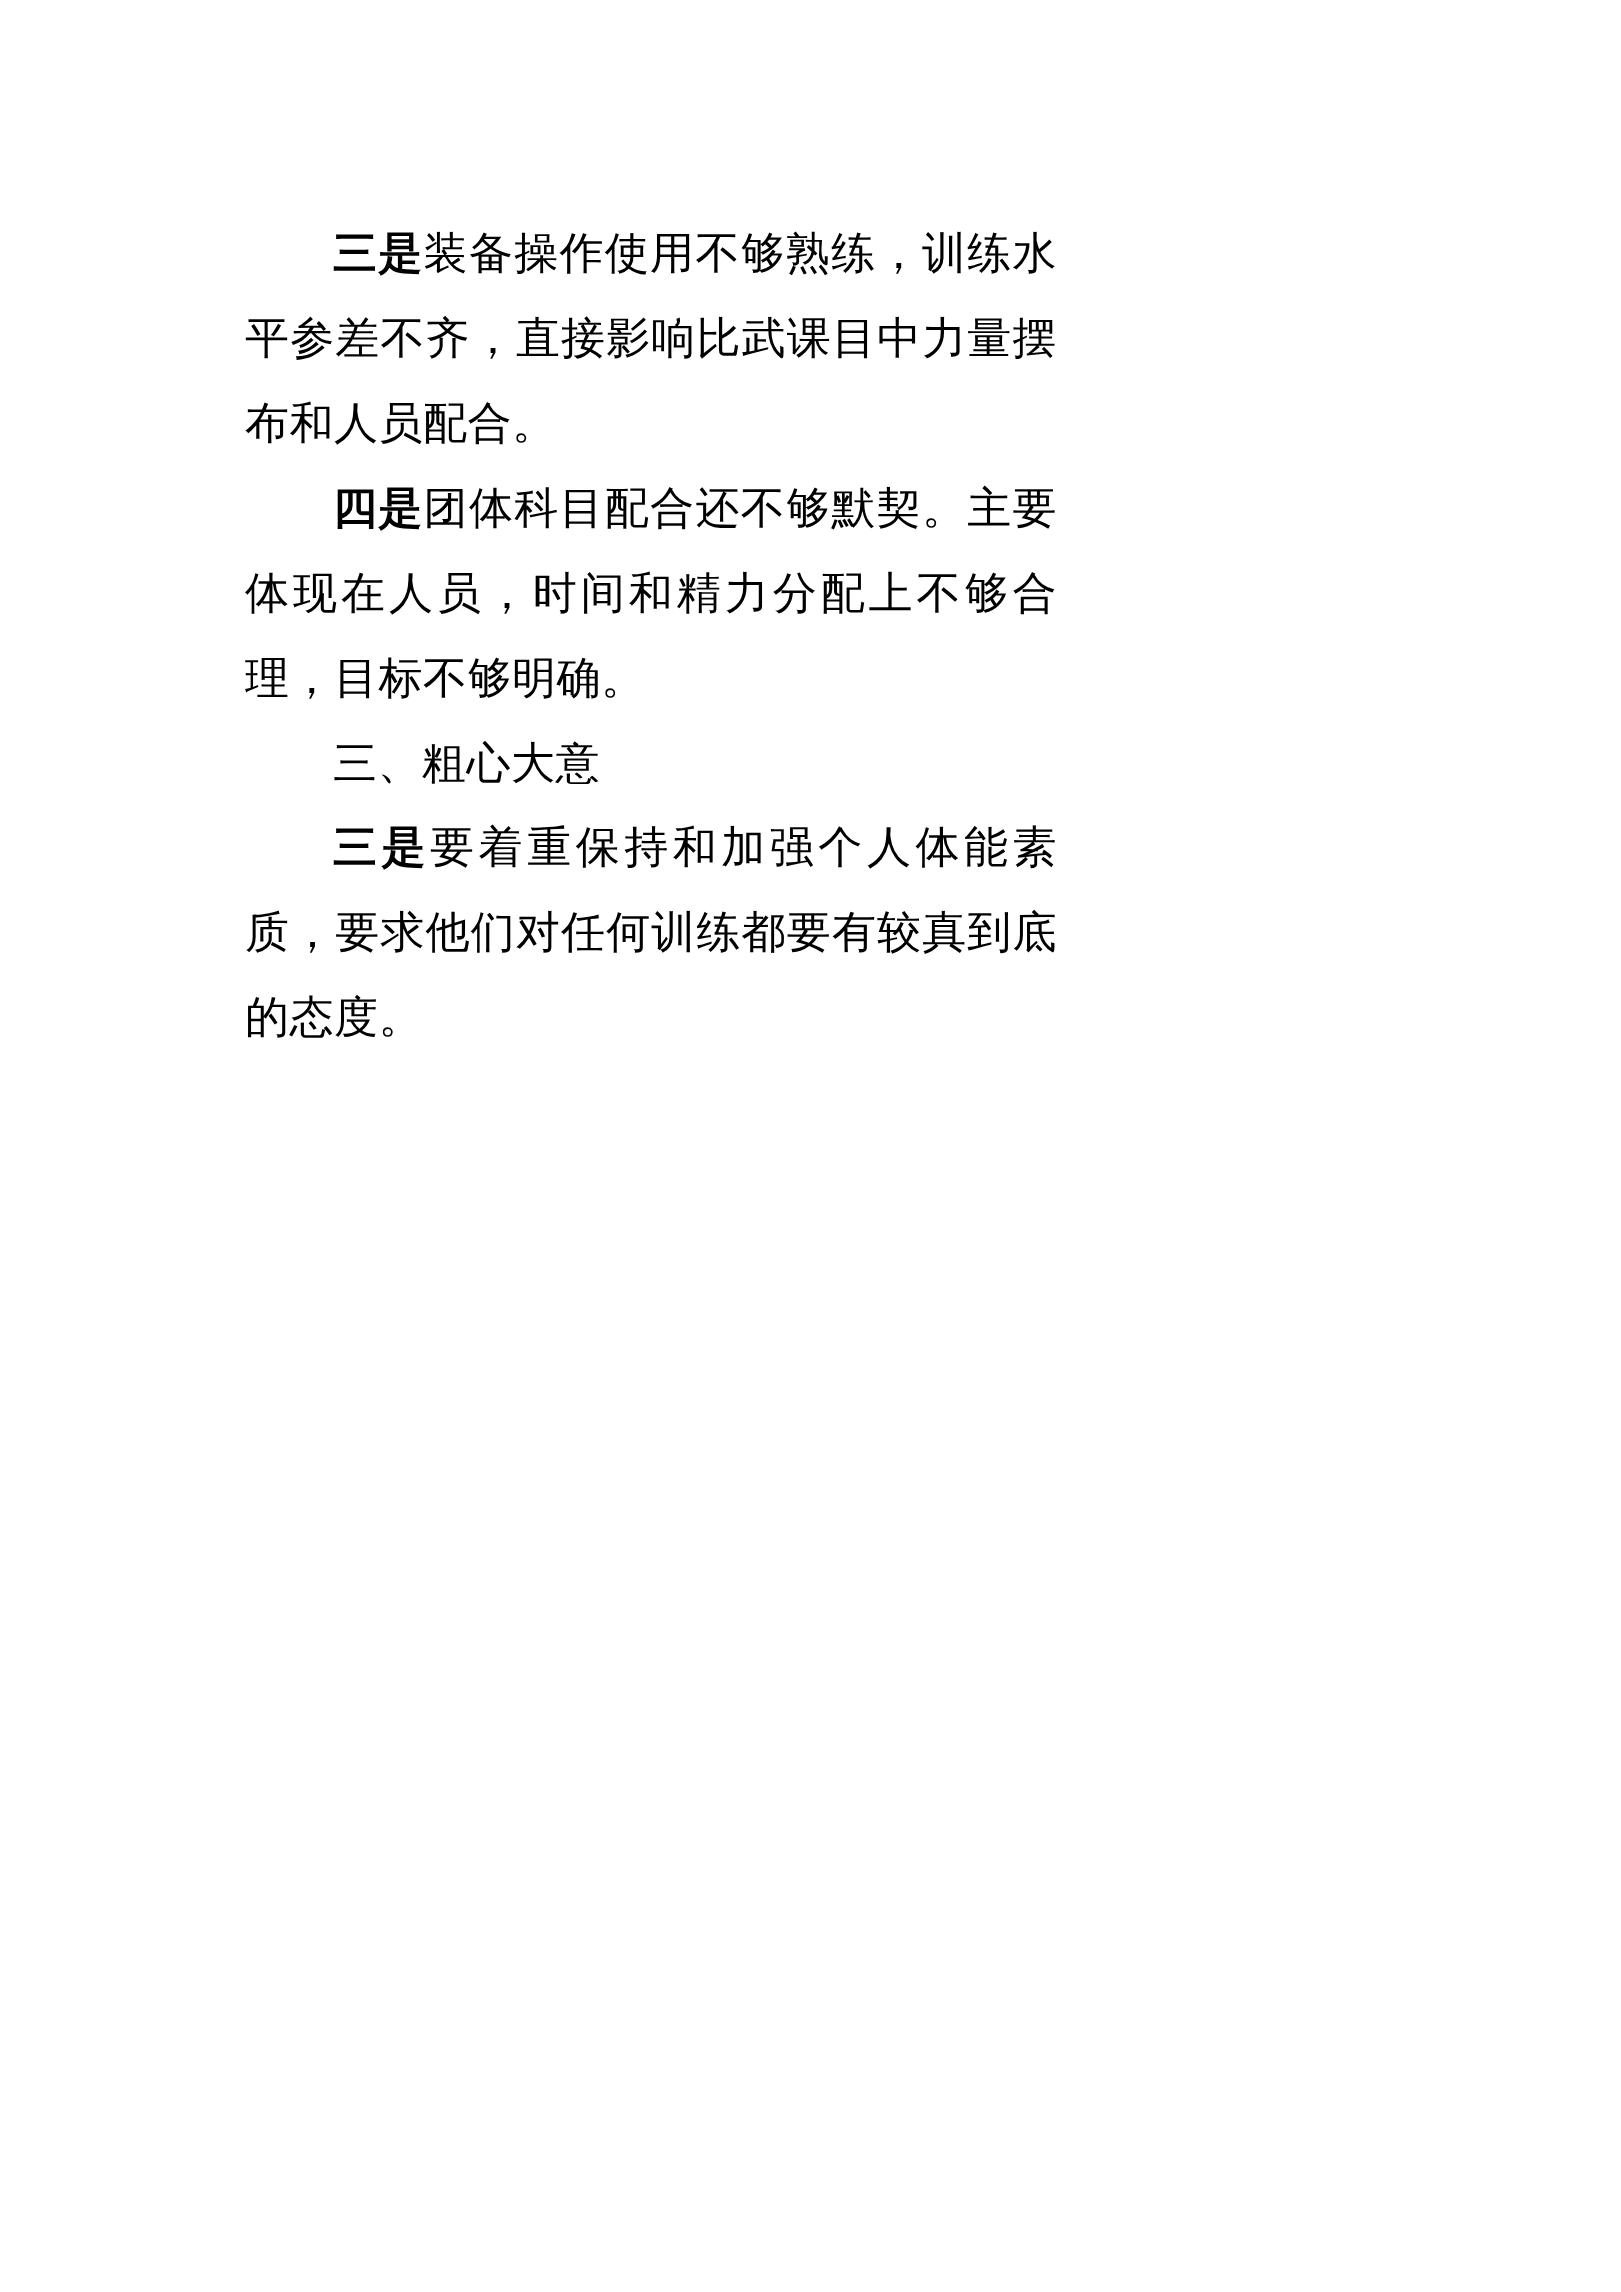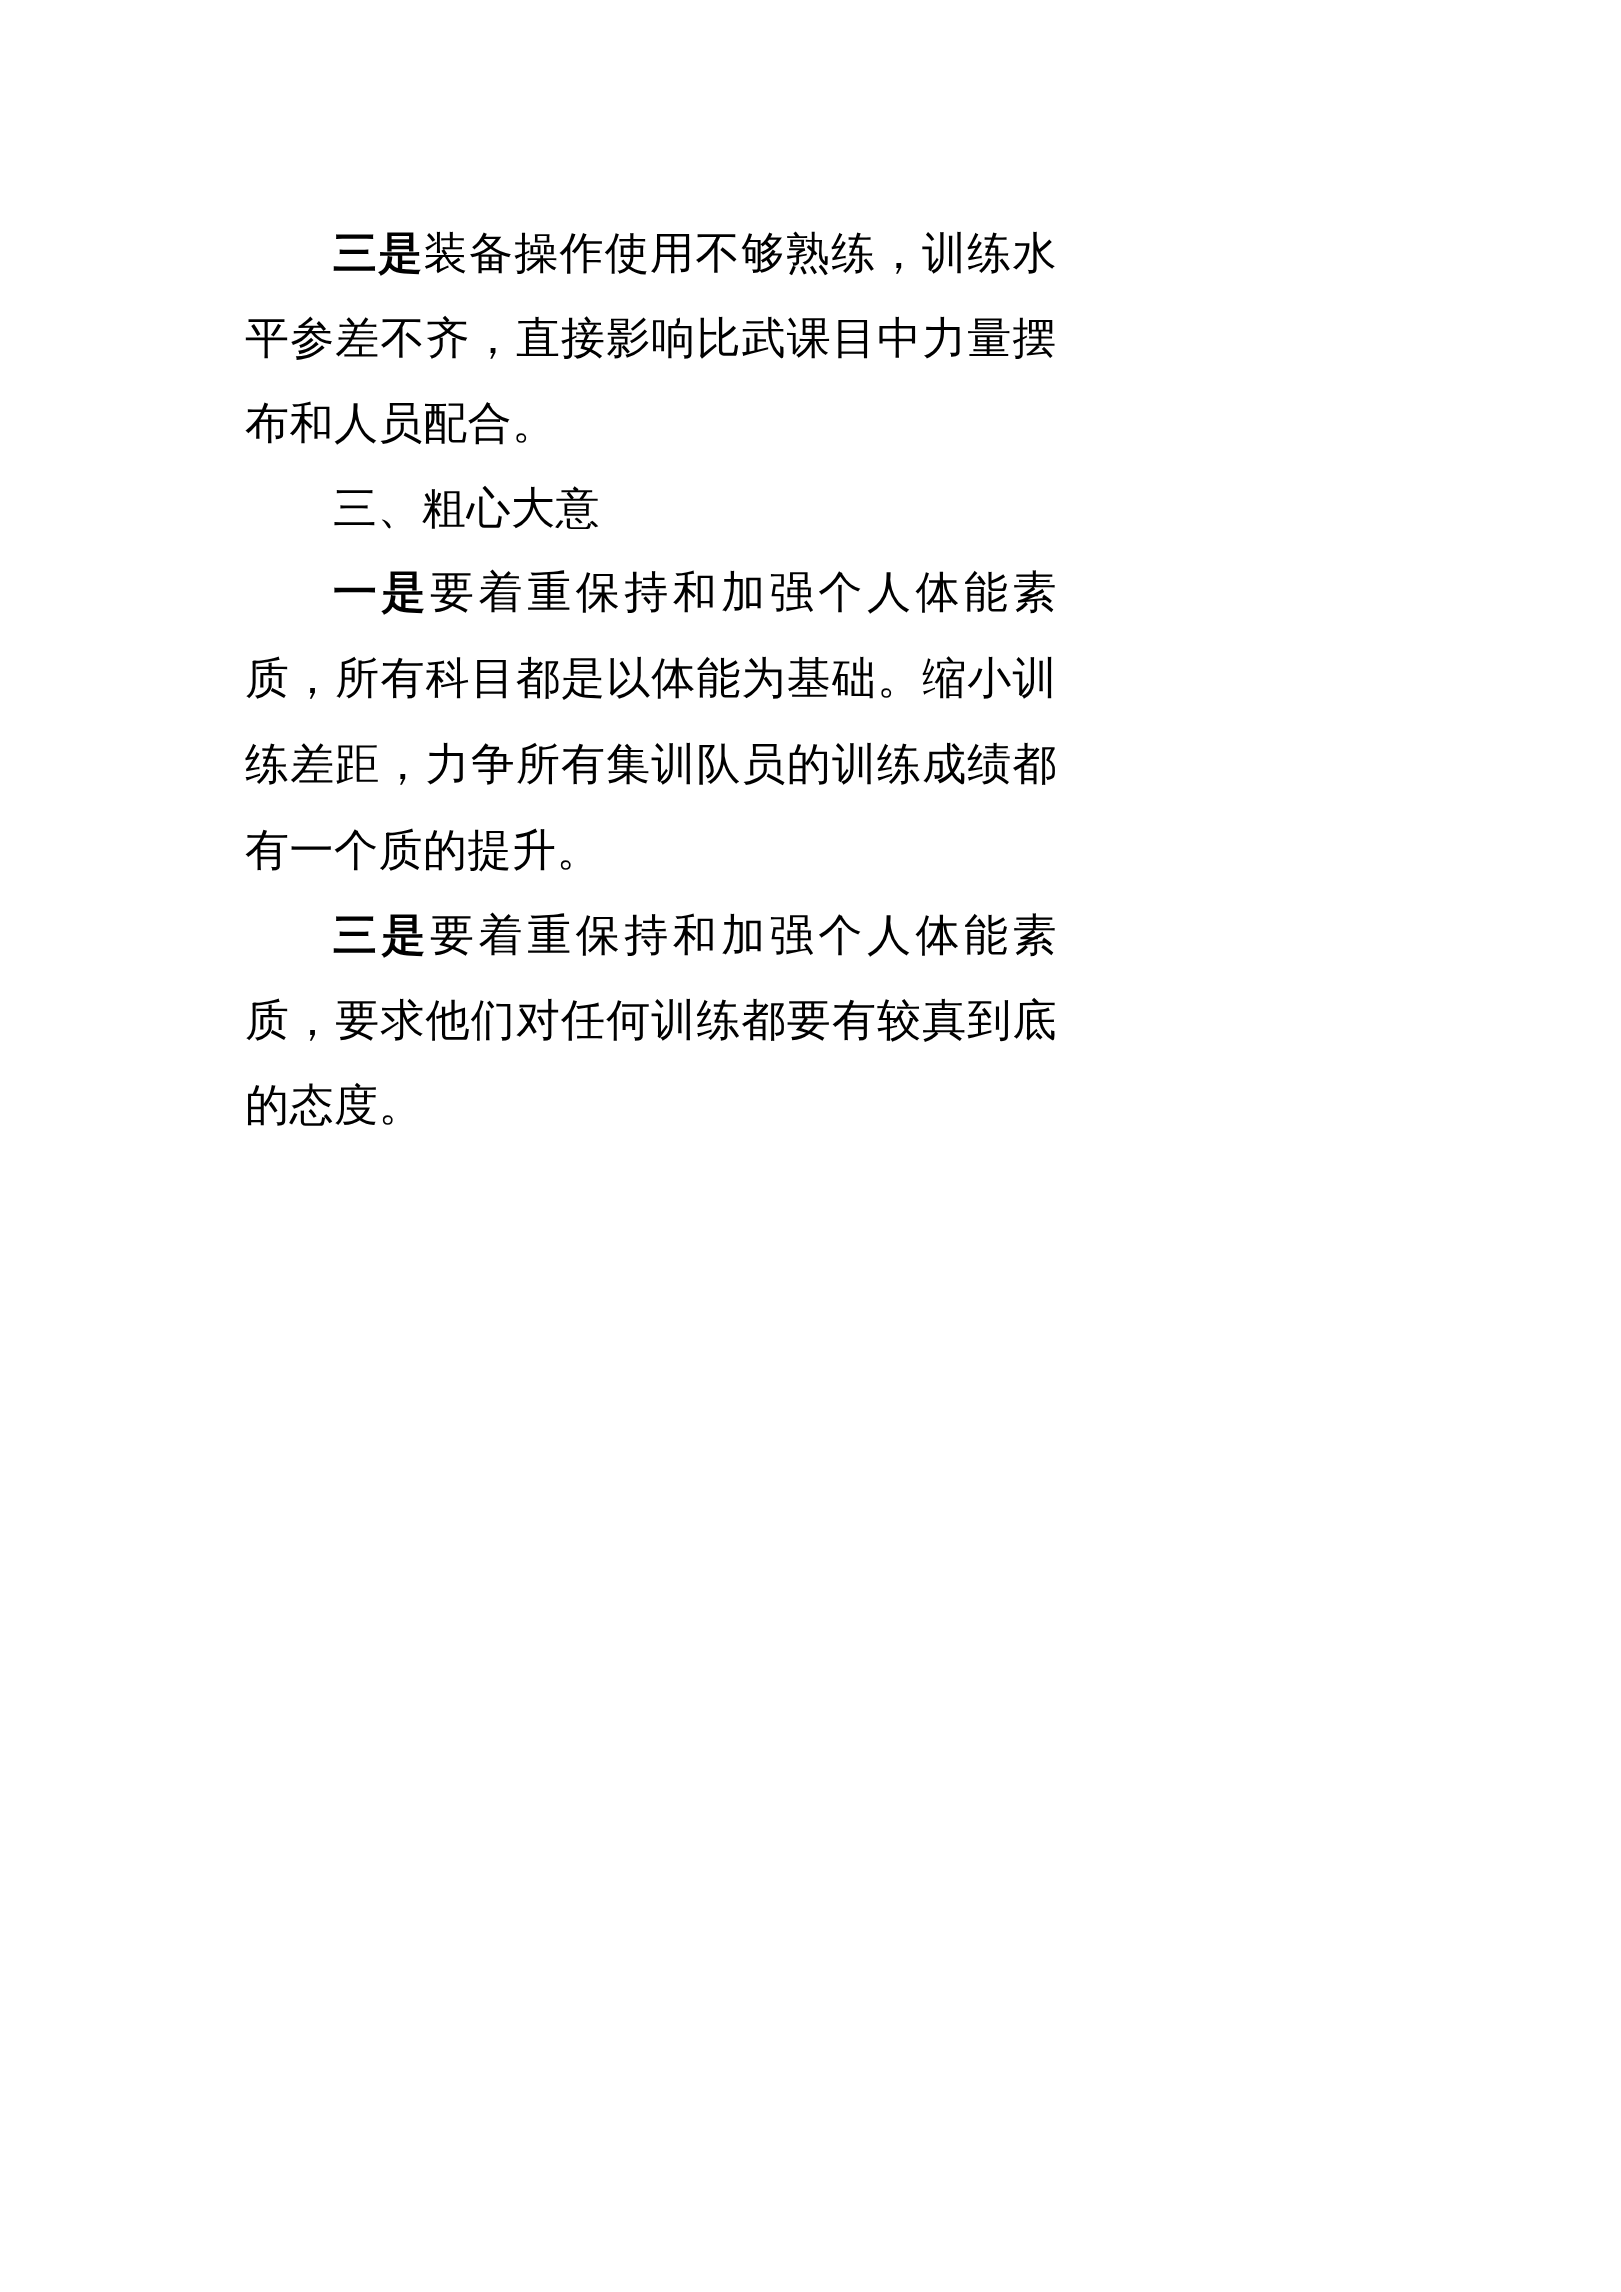--- a/index.html
+++ b/index.html
@@ -30,24 +30,24 @@
   .lead-kai{font-family:"Liberation Serif","DejaVu Serif",serif;font-weight:800;}
   .heading{font-family:"Liberation Sans","DejaVu Sans",sans-serif;font-weight:500;}
 </style>
 </head>
 <body>
 
 <main class="page">
 
   <p class="para hei"><span class="lead-hei">三是</span><span>装备操作使用不够熟练，训练水平参差不齐，直接影响比武课目中力量摆布和人员配合。</span></p>
 
+  <p class="para hei"><span class="lead-hei">四是</span><span>团体科目配合还不够默契。主要体现在人员，时间和精力分配上不够合理，目标不够明确。</span></p>
 
 
   <p class="para heading">三、粗心大意</p>
 
-  <p class="para kai"><span class="lead-kai">一是</span><span class="kai">要着重保持和加强个人体能素质，所有科目都是以体能为基础。</span><span class="hei">缩小训练差距，力争所有集训队员的训练成绩都有一个质的提升。</span></p>
 
 
   <p class="para kai"><span class="lead-kai">三是</span><span class="kai">要着重保持和加强个人体能素质，要求他们对任何训练都要有较真到底的态度。</span></p>
 
 
 </main>
 
 
 </body></html>

